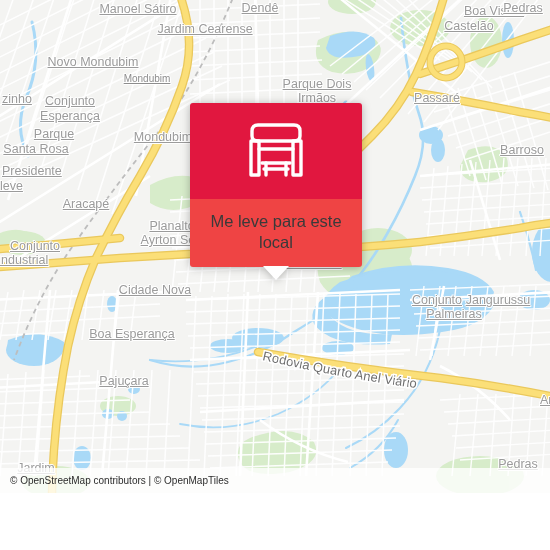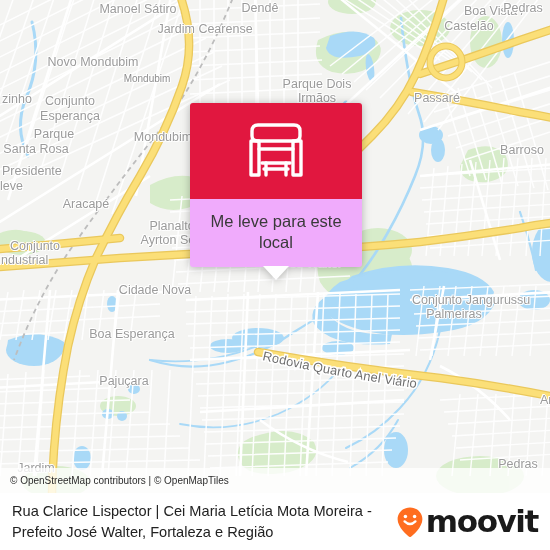--- a/index.html
+++ b/index.html
@@ -25,41 +25,42 @@
     position: absolute;
     color: #9a9a9a;
     font-family: "Liberation Sans", sans-serif;
     white-space: pre;
     line-height: 1.08;
     text-shadow:
       1px 0 0 rgba(255,255,255,.9), -1px 0 0 rgba(255,255,255,.9),
       0 1px 0 rgba(255,255,255,.9), 0 -1px 0 rgba(255,255,255,.9),
       1px 1px 0 rgba(255,255,255,.9), -1px -1px 0 rgba(255,255,255,.9);
     pointer-events: none;
+    text-decoration: underline;
   }
   .lbl.sz-lg   { font-size: 12.5px; color: #9b9b9b; }
   .lbl.sz-sm   { font-size: 10px;  color: #8d8d8d; }
   .lbl.center  { text-align: center; transform: translateX(-50%); }
 
   
   .popup {
     position: absolute;
     left: 190px; top: 103px;
     width: 172px;
     filter: drop-shadow(0 1px 4px rgba(0,0,0,.28));
     z-index: 30;
   }
   .popup-top {
     background: #e1173f;
     height: 96px;
     border-radius: 3px 3px 0 0;
     display: flex; align-items: center; justify-content: center;
   }
   .popup-body {
-    background: #f0abfc;
+    background: #ef4444;
     border-radius: 0 0 3px 3px;
     padding: 12px 12px 14px 12px;
     text-align: center;
   }
   .popup-text {
     font-size: 16.5px;
     color: #3a3a3a;
     line-height: 1.28;
     font-family: "Liberation Sans", sans-serif;
   }
@@ -380,26 +381,14 @@
         <div class="popup-text">Me leve para este local</div>
       </div>
       <div class="popup-tail"></div>
     </div>
 
     <div class="attrib">
       <span>© OpenStreetMap contributors | © OpenMapTiles</span>
     </div>
   </div>
 
-  <div class="footer">
-    <div class="footer-title">Rua Clarice Lispector | Cei Maria Letícia Mota Moreira - Prefeito José Walter, Fortaleza e Região</div>
-    <div class="logo">
-      <svg width="30" height="32" viewBox="0 0 30 32">
-        <path d="M15 1.5 C8 1.5 2.6 6.7 2.6 13.2 C2.6 21 12.2 29.4 14.2 30.8 a1.4 1.4 0 0 0 1.7 0 C17.9 29.4 27.4 21 27.4 13.2 C27.4 6.7 22 1.5 15 1.5 z" fill="#ff6d1f"></path>
-        <circle cx="10.4" cy="10.5" r="1.75" fill="#ffffff"></circle>
-        <circle cx="19.6" cy="10.5" r="1.75" fill="#ffffff"></circle>
-        <path d="M9.6 15.4 q5.4 5.2 10.8 0" stroke="#ffffff" stroke-width="2.4" fill="none" stroke-linecap="round"></path>
-      </svg>
-      <span class="logo-word">moovit</span>
-    </div>
-  </div>
 
 </div>
 
 </body></html>

